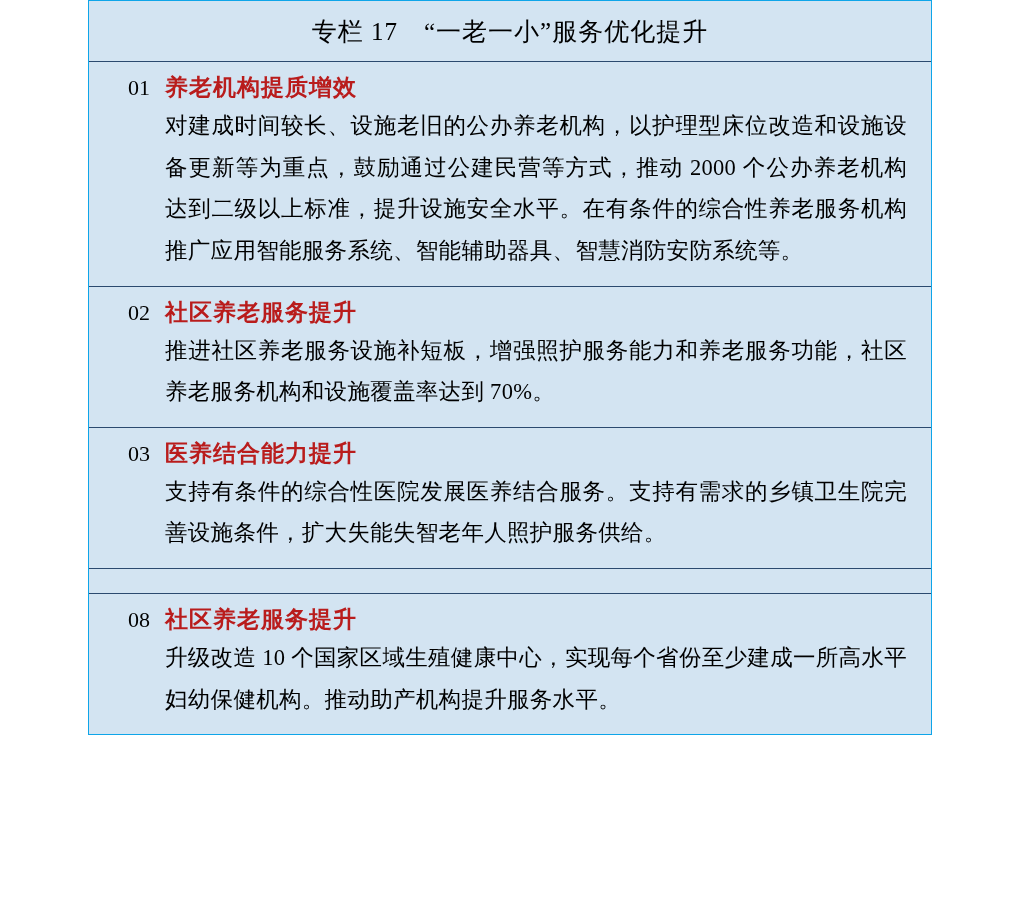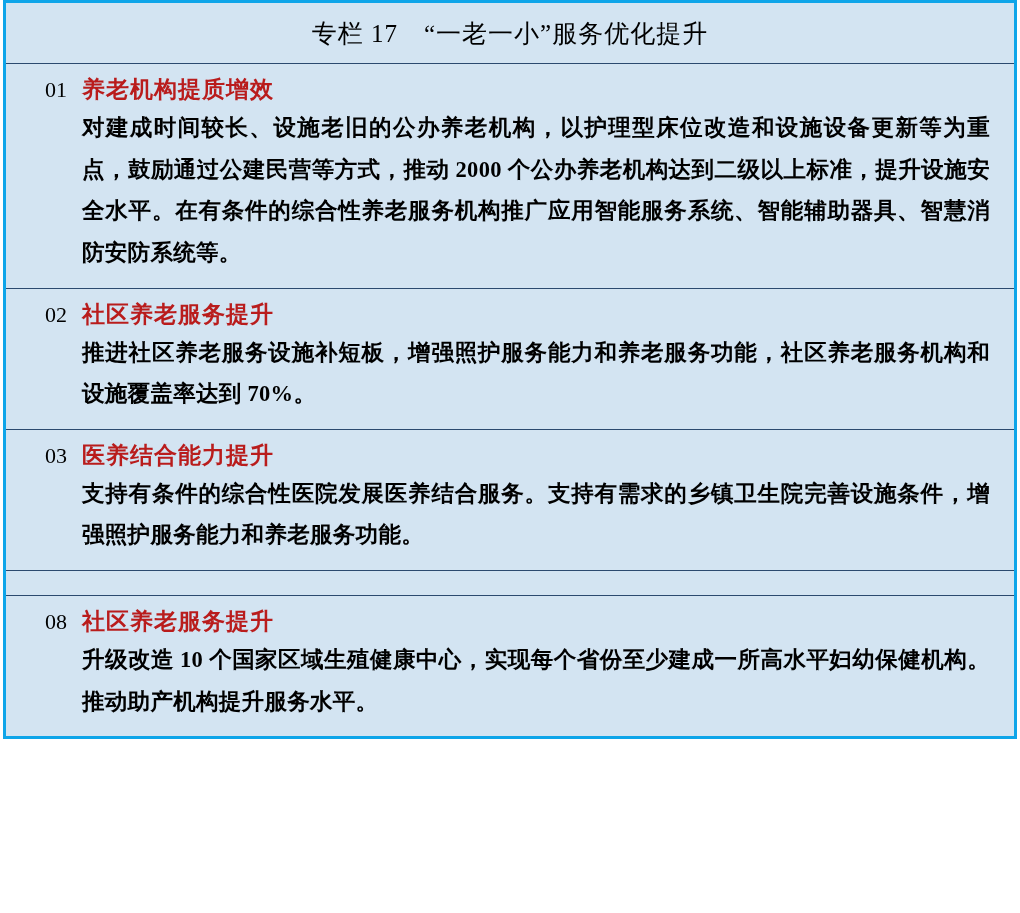--- a/index.html
+++ b/index.html
@@ -6,23 +6,23 @@
     margin: 0;
     padding: 0;
     background: #ffffff;
   }
   body {
     width: 1020px;
     height: 913px;
     font-family: "Liberation Serif", "DejaVu Serif", serif;
   }
   .box {
-    width: 1014px;
+    width: 844px;
     margin: 0 auto;
-    border: 3px solid #0ea5e9;
+    border: 1px solid #0ea5e9;
     background: #d3e4f2;
     box-sizing: border-box;
   }
   .box-title {
     text-align: center;
     font-size: 25px;
     letter-spacing: 1px;
     color: #000;
     padding: 14px 0 13px 0;
     border-bottom: 1px solid #2b4a6f;
@@ -54,21 +54,20 @@
     color: #b91c1c;
     letter-spacing: 1px;
   }
   .item-body {
     font-size: 22.5px;
     line-height: 1.85;
     color: #000;
     text-align: justify;
     padding-left: 52px;
     letter-spacing: 0.3px;
-    font-weight: bold;
   }
 </style>
 </head>
 <body>
 
 <div class="box">
 
   <div class="box-title">专栏 17　“一老一小”服务优化提升</div>
 
   <div class="item">
@@ -85,21 +84,21 @@
       <span class="item-title">社区养老服务提升</span>
     </div>
     <div class="item-body">推进社区养老服务设施补短板，增强照护服务能力和养老服务功能，社区养老服务机构和设施覆盖率达到 70%。</div>
   </div>
 
   <div class="item">
     <div class="item-head">
       <span class="item-num">03</span>
       <span class="item-title">医养结合能力提升</span>
     </div>
-    <div class="item-body">支持有条件的综合性医院发展医养结合服务。支持有需求的乡镇卫生院完善设施条件，增强照护服务能力和养老服务功能。</div>
+    <div class="item-body">支持有条件的综合性医院发展医养结合服务。支持有需求的乡镇卫生院完善设施条件，扩大失能失智老年人照护服务供给。</div>
   </div>
 
   <div class="item">
   </div>
 
   <div class="item">
     <div class="item-head">
       <span class="item-num">08</span>
       <span class="item-title">社区养老服务提升</span>
     </div>

